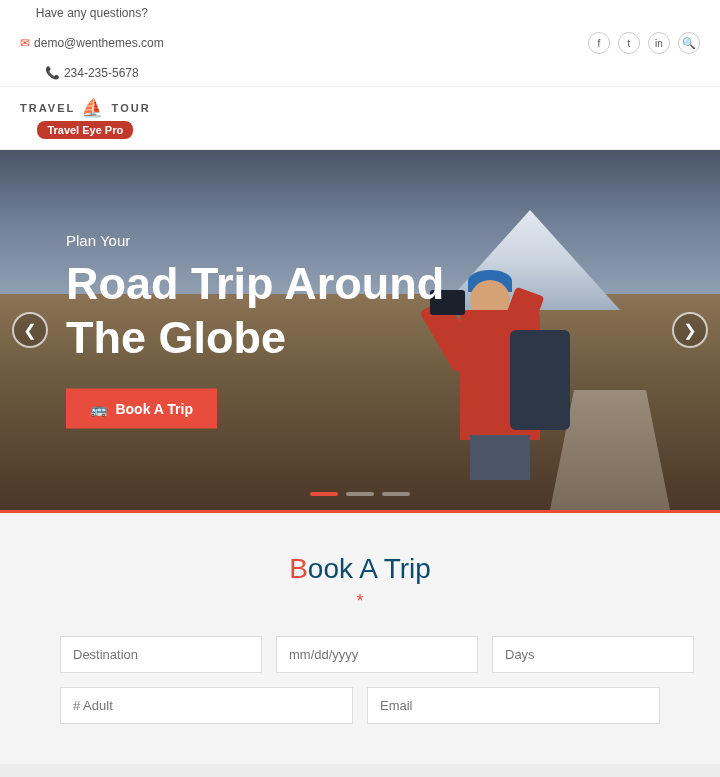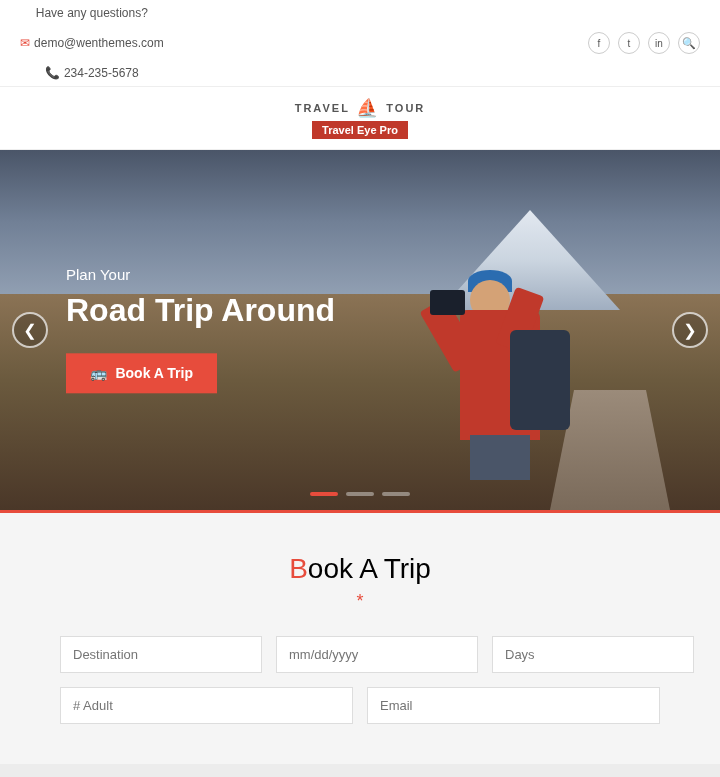--- a/index.html
+++ b/index.html
@@ -33,28 +33,27 @@
     }
 
     
     .navbar {
       background: #fff;
       padding: 10px 20px;
       display: flex;
       align-items: center;
       justify-content: space-between;
       border-bottom: 1px solid #eee;
-      flex-direction: column;
     }
     .logo { display: flex; flex-direction: column; align-items: center; }
     .logo-top { display: flex; align-items: center; gap: 6px; font-size: 11px; color: #555; letter-spacing: 2px; font-weight: bold; }
     .logo-boat { font-size: 18px; }
     .logo-badge {
       background: #c0392b; color: #fff; padding: 3px 10px;
-      font-size: 11px; font-weight: bold; margin-top: 2px;
+      font-size: 11px; font-weight: bold; margin-top: 2px; border-radius: 8px;
     }
     .nav-links { display: flex; align-items: center; gap: 20px; font-size: 13px; }
     .nav-links a { text-decoration: none; color: #333; cursor: pointer; }
     .nav-links .active { color: #e74c3c; border-bottom: 2px solid #e74c3c; padding-bottom: 2px; }
     .nav-dropdown { display: flex; align-items: center; gap: 3px; }
     .nav-dropdown span { font-size: 10px; }
 
     
     .hero {
       position: relative;
@@ -148,21 +147,21 @@
       background: linear-gradient(to bottom, #9b8b7a, #7a6a5a);
       clip-path: polygon(20% 0%, 80% 0%, 100% 100%, 0% 100%);
     }
 
     .hero-content {
       position: absolute; left: 66px; top: 50%;
       transform: translateY(-50%);
       color: #fff;
     }
     .hero-subtitle { font-size: 15px; margin-bottom: 8px; }
-    .hero-title { font-size: 32px; font-weight: bold; line-height: 1.2; margin-bottom: 24px; }
+    .hero-title { font-size: 45px; font-weight: bold; line-height: 1.2; margin-bottom: 24px; }
     .hero-btn {
       background: #e74c3c; color: #fff;
       border: none; padding: 12px 24px;
       font-size: 14px; cursor: pointer;
       display: flex; align-items: center; gap: 8px;
       font-weight: bold;
     }
     .nav-arrow {
       position: absolute; top: 50%; transform: translateY(-50%);
       width: 36px; height: 36px; border: 2px solid rgba(255,255,255,0.7);
@@ -184,21 +183,21 @@
       padding: 40px 60px;
       border-top: 3px solid #e74c3c;
     }
     .book-title {
       text-align: center;
       font-size: 28px;
       font-weight: normal;
       margin-bottom: 6px;
       color: #333;
     }
-    .book-title span { color: #000000; }
+    .book-title span { color: #0c4a6e; }
     .book-divider {
       text-align: center;
       color: #e74c3c;
       font-size: 18px;
       margin-bottom: 24px;
     }
     .book-form { display: flex; flex-direction: column; gap: 14px; }
     .form-row { display: flex; gap: 14px; }
     .form-input {
       flex: 1; padding: 10px 12px;
@@ -274,20 +273,21 @@
       <div class="backpack"></div>
       <div class="camera"></div>
       <div class="legs"></div>
     </div>
   </div>
 
   <div class="hero-content">
     <div class="hero-subtitle">Plan Your</div>
     <div class="hero-title">
       <span>Road Trip Around</span><br>
+      <span>The Globe</span>
     </div>
     <button class="hero-btn">
       <span>🚌</span>
       <span>Book A Trip</span>
     </button>
   </div>
 
   <div class="nav-arrow nav-arrow-left">❮</div>
   <div class="nav-arrow nav-arrow-right">❯</div>
 

